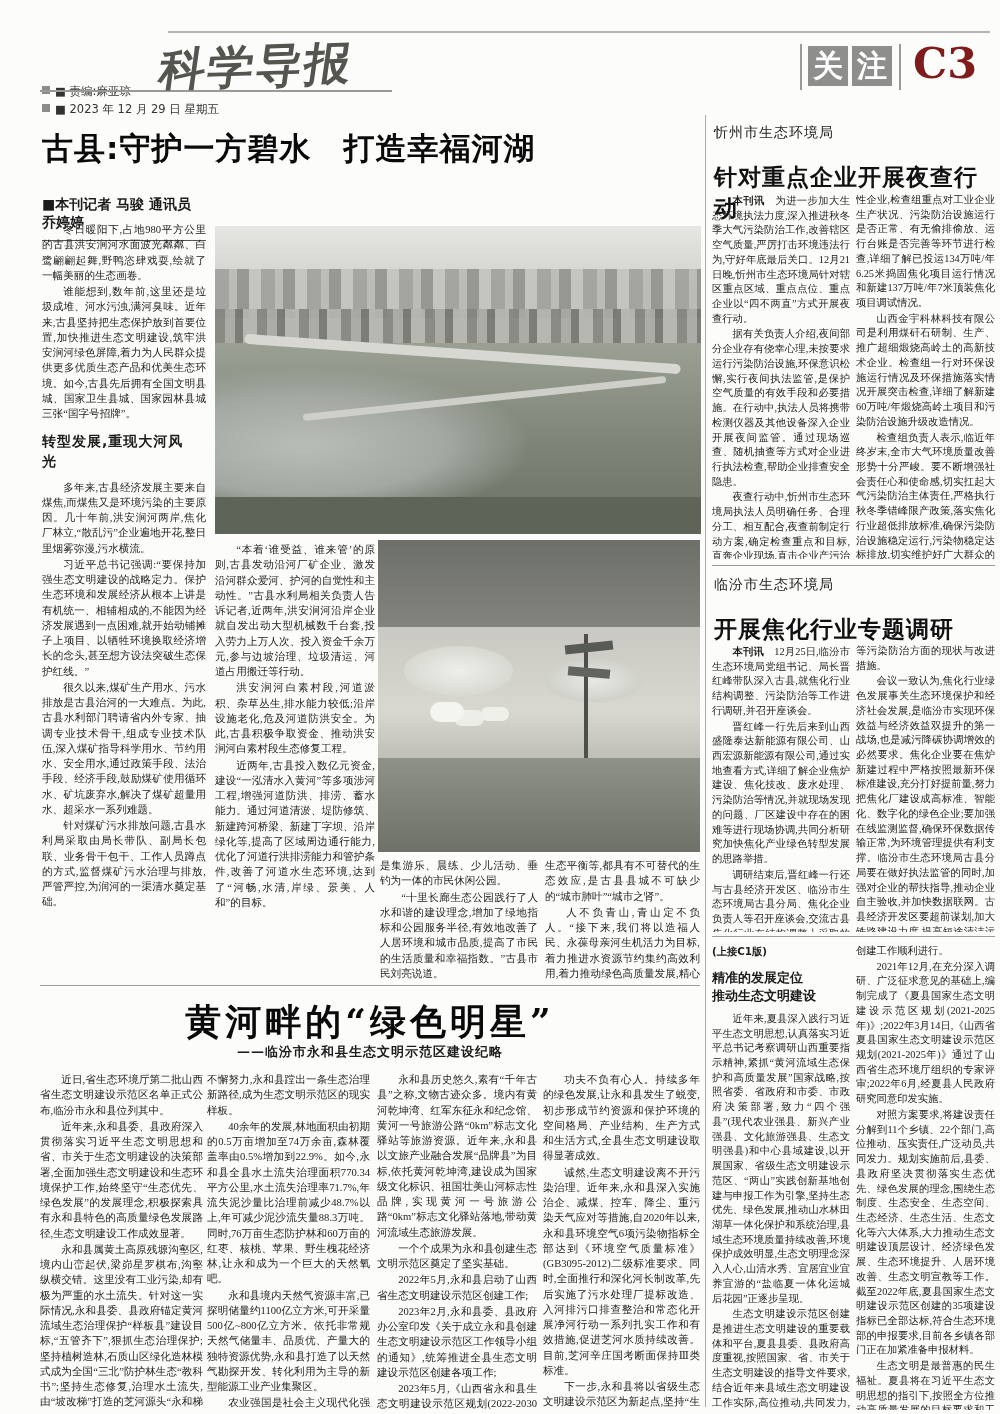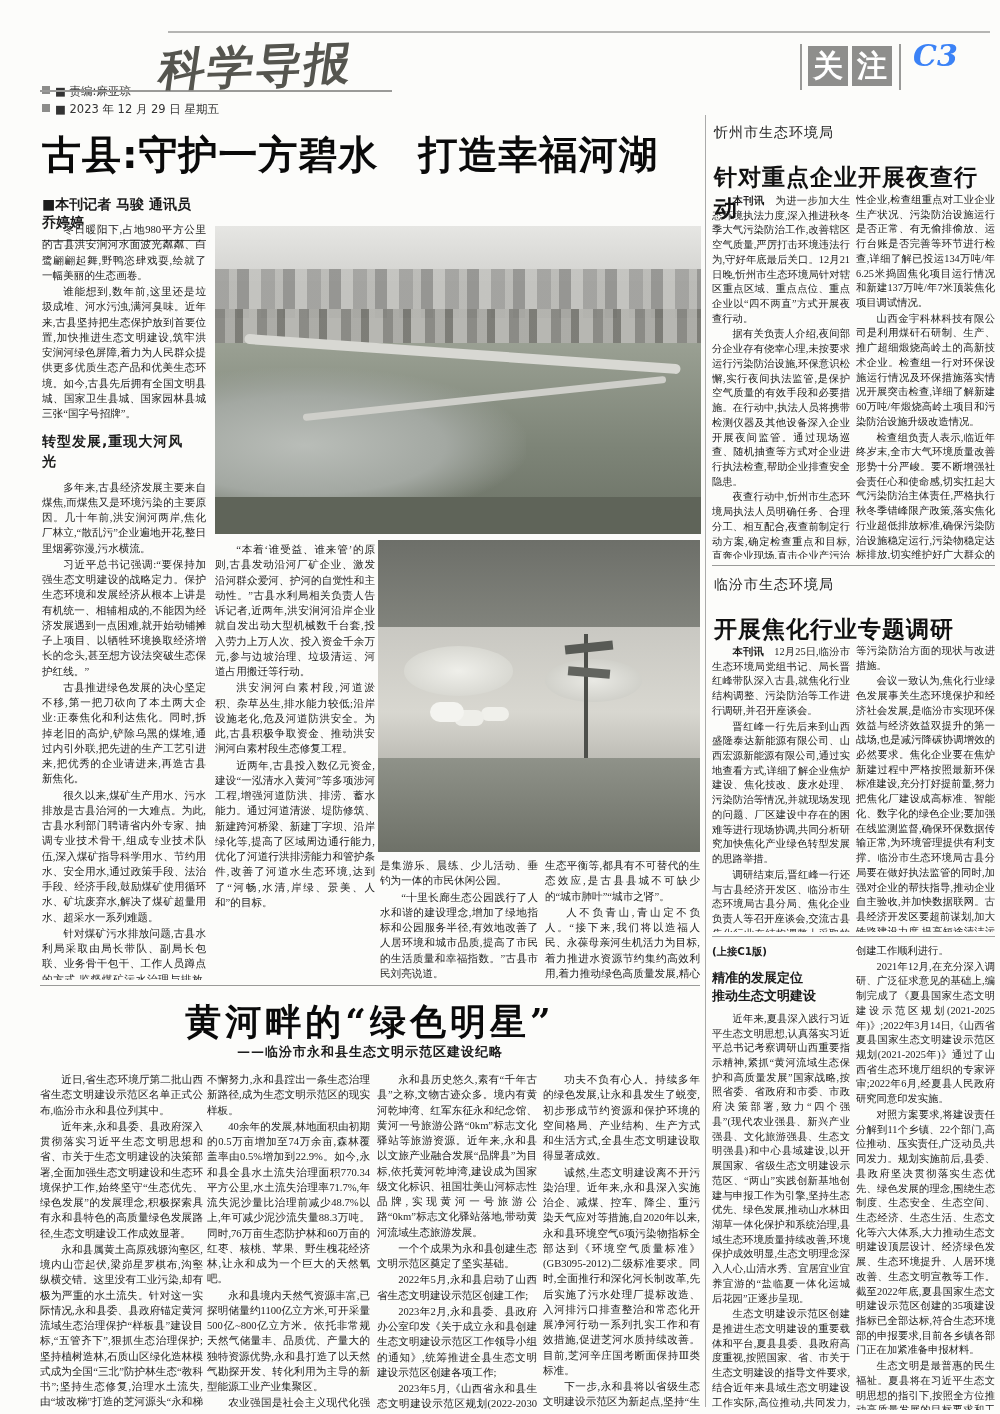--- a/index.html
+++ b/index.html
@@ -17,21 +17,21 @@
   .kicker{font-family:"DejaVu Sans","Liberation Sans",sans-serif;font-size:14px;letter-spacing:1px;color:#222;}
   .headline-side{font-family:"DejaVu Sans","Liberation Sans",sans-serif;font-weight:bold;color:#111;margin-top:18px;}
   strong.lead{font-family:"DejaVu Sans","Liberation Sans",sans-serif;font-weight:bold;}
   
   .hdr-small{font-family:"DejaVu Sans","Liberation Sans",sans-serif;font-size:11.5px;color:#333;line-height:1.6;margin-top:40px;}
   .sq{display:inline-block;width:8px;height:8px;background:#8c8c8a;margin-right:5px;vertical-align:1px;}
   .masthead{font-family:"DejaVu Serif",serif;font-size:46px;font-weight:bold;color:#55554f;
             transform:skewX(-10deg) rotate(-2deg);letter-spacing:2px;}
   .zonebox{display:inline-block;width:40px;height:40px;background:#8e8e8c;color:#fff;text-align:center;
            line-height:40px;font-family:"DejaVu Sans","Liberation Sans",sans-serif;font-weight:bold;font-size:30px;}
-  .pagenum{font-family:"DejaVu Serif","Liberation Serif",serif;font-weight:bold;font-size:30px;color:#3b82f6;font-style:italic;}
+  .pagenum{font-family:"DejaVu Serif","Liberation Serif",serif;font-weight:bold;font-size:43px;color:#7f1d1d;}
   
   .photo{position:absolute;overflow:hidden;background:#c9c9c5;}
   .photo *{position:absolute;}
 </style>
 </head>
 <body>
 
 <div class="page">
 
   <div class="abs hdr-small" style="left:42px;top:42px;width:330px;">
@@ -46,31 +46,30 @@
   </div>
 
   <div class="abs" style="left:800px;top:44px;width:195px;height:48px;">
     <span class="rule" style="left:0;top:0;width:2px;height:46px;"></span>
     <span class="zonebox abs" style="left:8px;top:2px;">关</span>
     <span class="zonebox abs" style="left:52px;top:2px;">注</span>
     <span class="rule" style="left:99px;top:0;width:2px;height:46px;"></span>
     <span class="abs pagenum" style="left:113px;top:-6px;">C3</span>
   </div>
 
-  <div class="abs" style="left:42px;top:128px;width:660px;font-family:'DejaVu Sans','Liberation Sans',sans-serif;font-weight:bold;font-size:39px;letter-spacing:1px;white-space:nowrap;color:#0a0a0a;">古县:守护一方碧水　打造幸福河湖</div>
+  <div class="abs" style="left:42px;top:128px;width:660px;font-family:'DejaVu Sans','Liberation Sans',sans-serif;font-weight:bold;font-size:31px;letter-spacing:1px;white-space:nowrap;color:#0a0a0a;">古县:守护一方碧水　打造幸福河湖</div>
 
   <div class="abs" style="left:42px;top:196px;width:164px;font-family:'DejaVu Sans','Liberation Sans',sans-serif;font-size:14px;font-weight:bold;border-bottom:1px solid #555;padding-bottom:8px;">■本刊记者  马骏  通讯员  乔婷婷</div>
 
   <div class="col body-main" style="left:42px;top:222px;width:164px;height:758px;">
       <p>冬日暖阳下,占地980平方公里的古县洪安涧河水面波光粼粼、白鹭翩翩起舞,野鸭恣肆戏耍,绘就了一幅美丽的生态画卷。</p>
       <p>谁能想到,数年前,这里还是垃圾成堆、河水污浊,满河臭味。近年来,古县坚持把生态保护放到首要位置,加快推进生态文明建设,筑牢洪安涧河绿色屏障,着力为人民群众提供更多优质生态产品和优美生态环境。如今,古县先后拥有全国文明县城、国家卫生县城、国家园林县城三张“国字号招牌”。</p>
       <h3>转型发展,重现大河风光</h3>
       <p>多年来,古县经济发展主要来自煤焦,而煤焦又是环境污染的主要原因。几十年前,洪安涧河两岸,焦化厂林立,“散乱污”企业遍地开花,整日里烟雾弥漫,污水横流。</p>
       <p>习近平总书记强调:“要保持加强生态文明建设的战略定力。保护生态环境和发展经济从根本上讲是有机统一、相辅相成的,不能因为经济发展遇到一点困难,就开始动铺摊子上项目、以牺牲环境换取经济增长的念头,甚至想方设法突破生态保护红线。”</p>
-      <p>古县推进绿色发展的决心坚定不移,第一把刀砍向了本土两大企业:正泰焦化和利达焦化。同时,拆掉老旧的高炉,铲除乌黑的煤堆,通过内引外联,把先进的生产工艺引进来,把优秀的企业请进来,再造古县新焦化。</p>
       <p>很久以来,煤矿生产用水、污水排放是古县治河的一大难点。为此,古县水利部门聘请省内外专家、抽调专业技术骨干,组成专业技术队伍,深入煤矿指导科学用水、节约用水、安全用水,通过政策手段、法治手段、经济手段,鼓励煤矿使用循环水、矿坑废弃水,解决了煤矿超量用水、超采水一系列难题。</p>
       <p>针对煤矿污水排放问题,古县水利局采取由局长带队、副局长包联、业务骨干包干、工作人员蹲点的方式,监督煤矿污水治理与排放,严管严控,为润河的一渠清水奠定基础。</p>
     </div>
 
   <div class="photo" style="left:215px;top:226px;width:486px;height:308px;">
     <div style="left:0;top:0;width:100%;height:18%;background:linear-gradient(#e6e6e3,#d2d2cf);"></div>
     <div style="left:0;top:14%;width:100%;height:16%;background:repeating-linear-gradient(90deg,#9d9d9a 0 14px,#b8b8b4 14px 22px,#8d8d8a 22px 34px,#c2c2be 34px 46px);opacity:.85;"></div>
     <div style="left:0;top:27%;width:100%;height:14%;background:repeating-linear-gradient(90deg,#84847f 0 10px,#a9a9a4 10px 20px,#75756f 20px 28px,#b5b5b0 28px 42px);opacity:.9;"></div>
     <div style="left:0;top:38%;width:100%;height:62%;background:linear-gradient(#9aa093,#7d8477 55%,#6b7165);"></div>
     <div style="left:-6%;top:46%;width:70%;height:50%;background:radial-gradient(ellipse at 35% 50%,#b9bdb8 0%,#a3a8a2 45%,transparent 72%);"></div>

